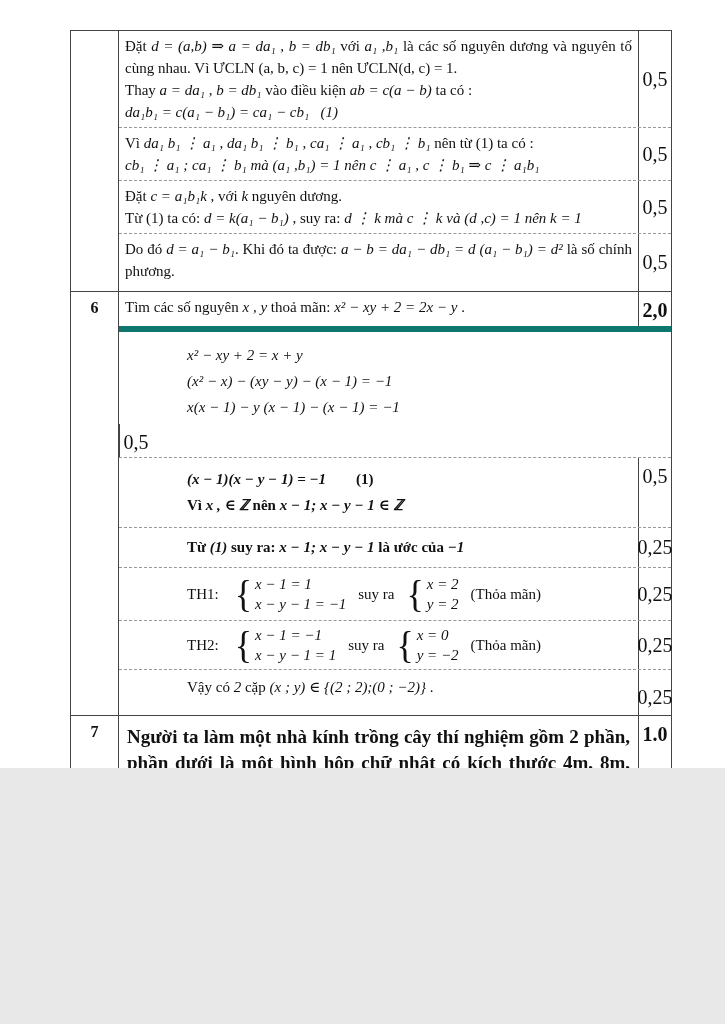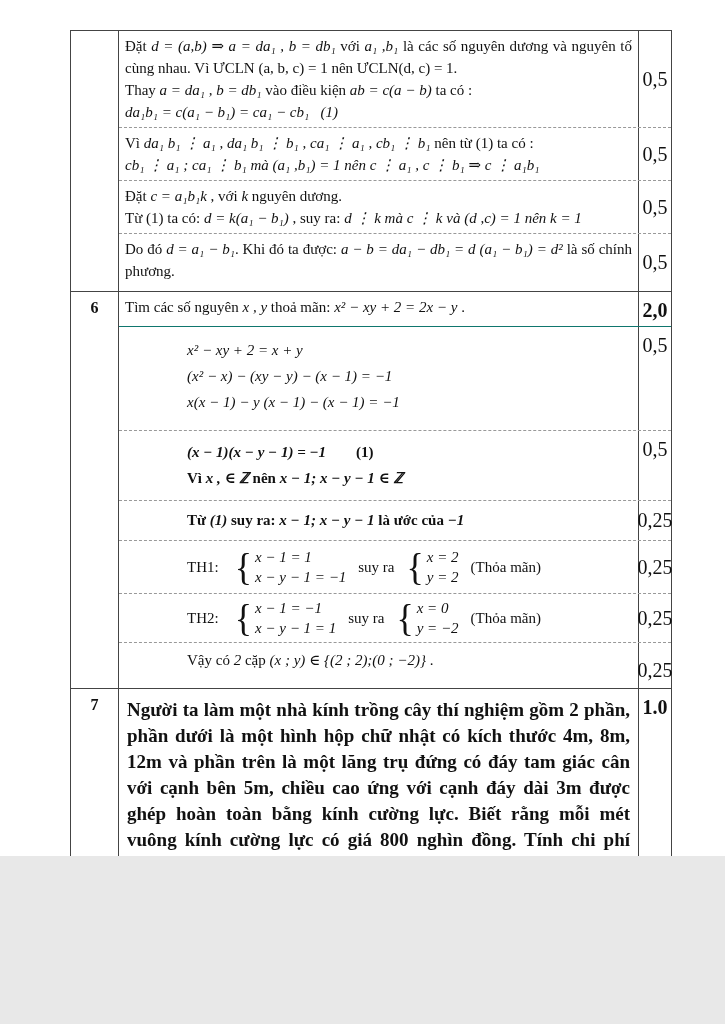--- a/index.html
+++ b/index.html
@@ -1,19 +1,19 @@
 <!DOCTYPE html>
 <html><head>
 <meta charset="utf-8">
 <style>
   * { box-sizing: border-box; margin: 0; padding: 0; }
   html,body { background:#e8e8e8; }
   .page {
     position: relative;
-    width: 725px; height: 856px;
+    width: 725px; height: 768px;
     background: #ffffff;
     font-family: "Liberation Serif","DejaVu Serif",serif;
     color: #111;
     overflow: hidden;
   }
   .doc-table {
     position: absolute; left: 70px; top: 30px; width: 602px;
     border: 1px solid #444;
   }
   .block { display: flex; }
@@ -21,21 +21,21 @@
   .numcell {
     width: 48px; flex: 0 0 48px;
     border-right: 1px solid #444;
     font-weight: bold; font-size: 16px;
     display: flex; justify-content: center;
     padding-top: 7px;
   }
   .rows { flex: 1; display: flex; flex-direction: column; min-width: 0; }
   .row { display: flex; }
   .row.dash  { border-top: 1px dashed #999; }
-  .row.solid { border-top: 1px solid #0f766e; }
+  .row.solid { border-top: 6px solid #0f766e; flex-direction: column; }
   .content { flex: 1; min-width: 0; padding: 4px 6px; font-size: 15px; line-height: 22px; }
   .content.vcenter { display: flex; flex-direction: column; justify-content: center; }
   .pts {
     width: 33px; flex: 0 0 33px;
     border-left: 1px solid #444;
     font-size: 20px;
     display: flex; justify-content: center;
   }
   .pts-top    { align-items: flex-start; padding-top: 7px; }
   .pts-center { align-items: center; }

